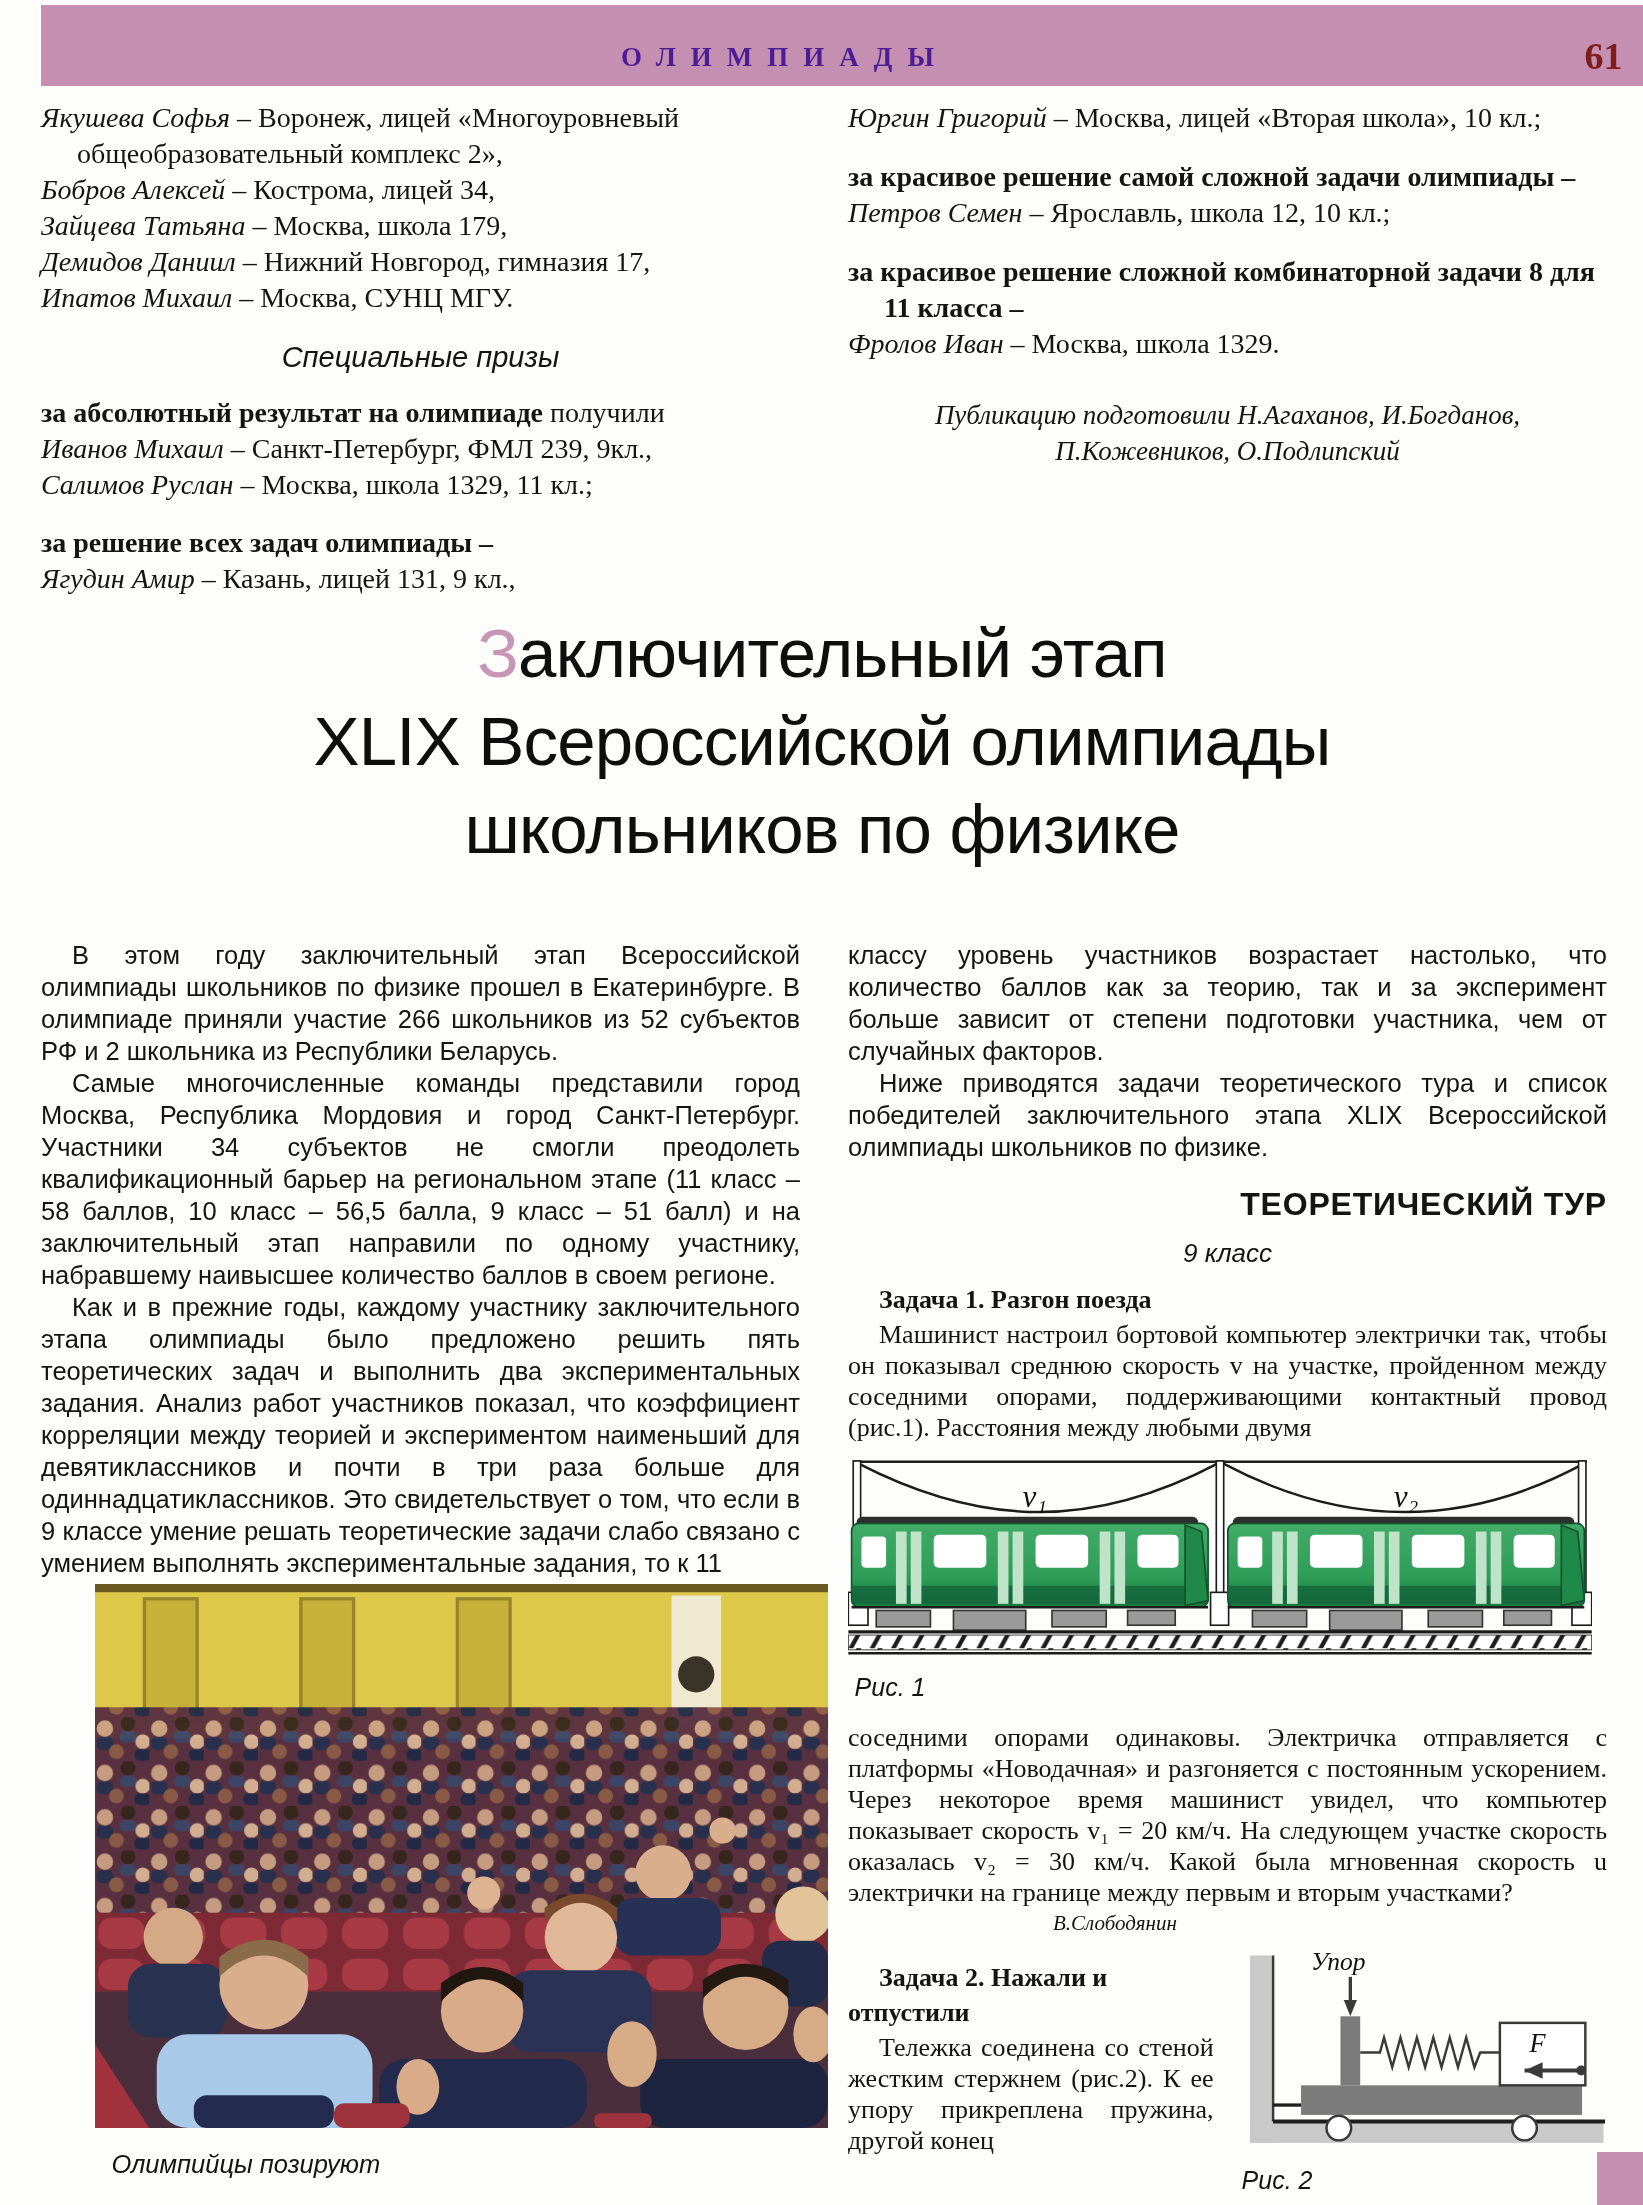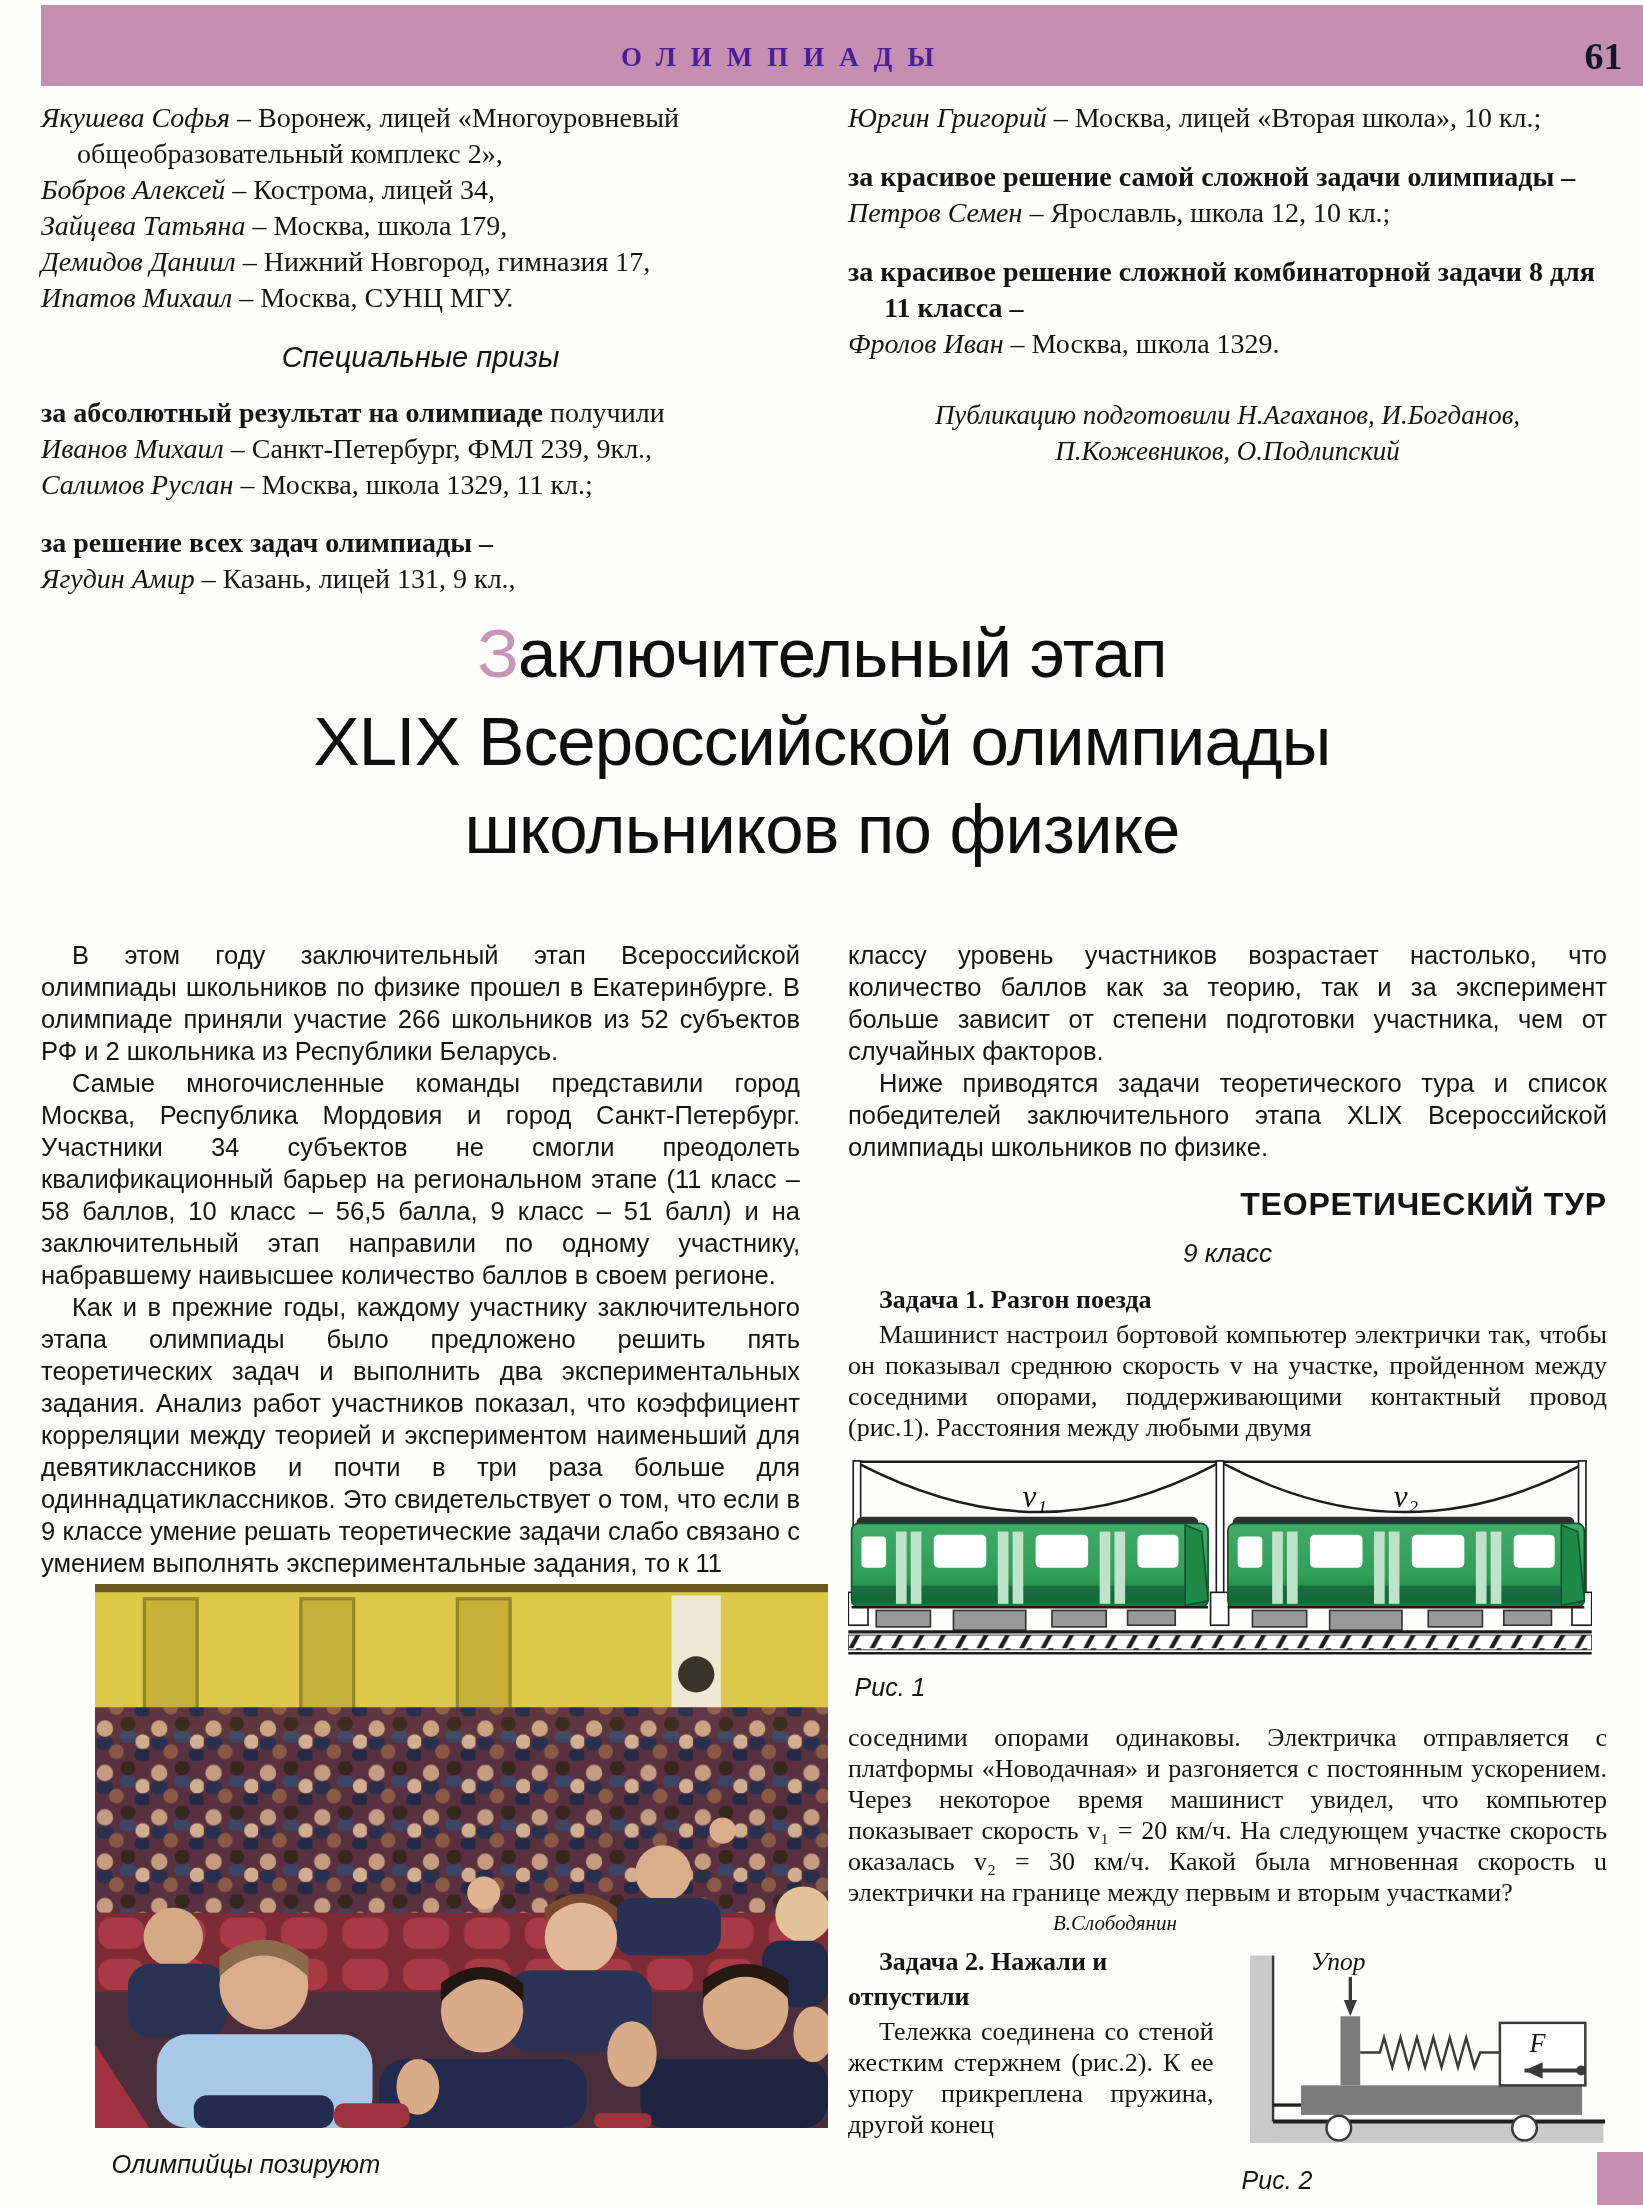--- a/index.html
+++ b/index.html
@@ -10,21 +10,21 @@
   }
   
   .header-bar{position:absolute;left:41px;top:5px;width:1603px;height:81px;background:#c48fb0;}
   .header-section{
     position:absolute;left:0;right:115px;bottom:13px;text-align:center;
     font-family:"Liberation Serif",serif;font-weight:600;font-size:27px;
     letter-spacing:15px;color:#4c1d95;
   }
   .header-page{
     position:absolute;right:21.4px;bottom:8.2px;
-    font-family:"Liberation Serif",serif;font-weight:600;font-size:38px;color:#0f172a;
+    font-family:"Liberation Serif",serif;font-weight:600;font-size:38px;color:#7f1d1d;
   }
   
   .topcols{position:absolute;top:100px;left:41px;width:1566px;display:flex;gap:48px;}
   .topcol{width:759px;}
   .entry{font-size:28px;line-height:36px;margin:0;padding-left:36px;text-indent:-36px;}
   .entry .name{font-style:italic;}
   .sp-heading{
     text-align:center;font-family:"Liberation Sans",sans-serif;font-style:italic;
     font-size:29px;margin:25px 0 20px;font-weight:400;
   }
@@ -54,21 +54,21 @@
   .grade{
     text-align:center;font-family:"Liberation Sans",sans-serif;font-style:italic;
     font-size:26px;margin:15px 0 0;
   }
   .task-title{font-family:"Liberation Serif",serif;font-weight:700;font-size:26px;line-height:35px;margin:13px 0 1.6px;text-indent:31px;}
   .fig-caption{font-family:"Liberation Sans",sans-serif;font-style:italic;font-size:25px;margin:10px 0 0 6.6px;}
   .after-fig{margin-top:20px;}
   .author{font-family:"Liberation Serif",serif;font-style:italic;font-size:21px;margin:3.3px 0 0;padding-left:205px;}
   .task2-row{display:flex;gap:21.4px;margin-top:8.2px;}
   .task2-text{width:383px;}
-  .task2-text .task-title{margin-top:0;}
+  .task2-text .task-title{margin-top:16px;}
   .fig2-wrap{width:372px;}
   
   .photo{margin-top:5px;margin-left:54px;width:733px;}
   .photo-svg{display:block;width:733px;height:544px;}
   .photo-caption{font-family:"Liberation Sans",sans-serif;font-style:italic;font-size:25.5px;margin:20px 0 0 16.4px;}
   
   .corner-block{position:absolute;right:0;bottom:0;width:47px;height:53px;background:#c48fb0;}
   svg{display:block;}
 </style>
 </head>

